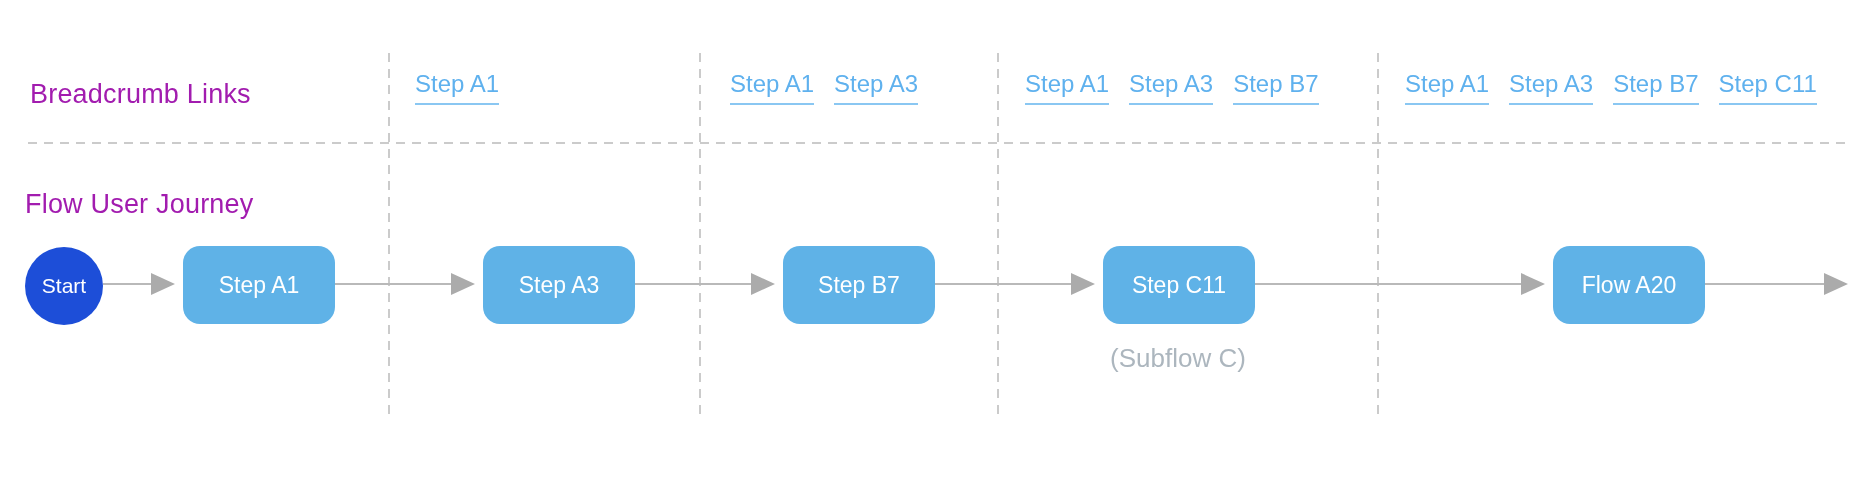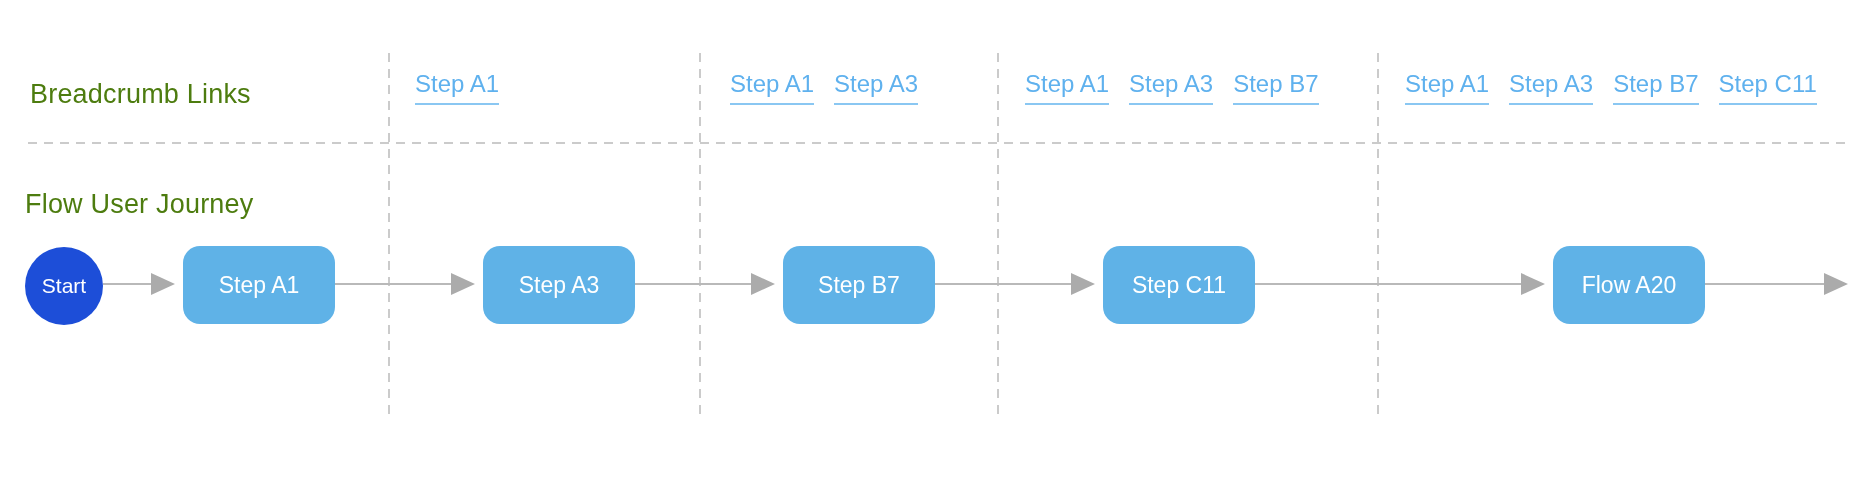--- a/index.html
+++ b/index.html
@@ -9,21 +9,21 @@
     position: relative;
     font-family: "Liberation Sans", "DejaVu Sans", sans-serif;
     overflow: hidden;
   }
   .canvas { position: absolute; inset: 0; }
 
   
   .section-label {
     position: absolute;
     font-size: 27px;
-    color: #4d7c0f;
+    color: #a21caf;
     letter-spacing: 0.2px;
     white-space: nowrap;
   }
 
   
   .vline {
     position: absolute;
     top: 53px; height: 364px; width: 2px;
     background: repeating-linear-gradient(to bottom, #cbcbcb 0 9px, transparent 9px 16px);
   }
@@ -154,14 +154,15 @@
   <div class="step-node" style="left:783px">
     <span>Step B7</span>
   </div>
   <div class="step-node" style="left:1103px">
     <span>Step C11</span>
   </div>
   <div class="step-node" style="left:1553px">
     <span>Flow A20</span>
   </div>
 
+  <div class="subflow-label" style="left:1068px">(Subflow C)</div>
 
 </div>
 
 </body></html>

